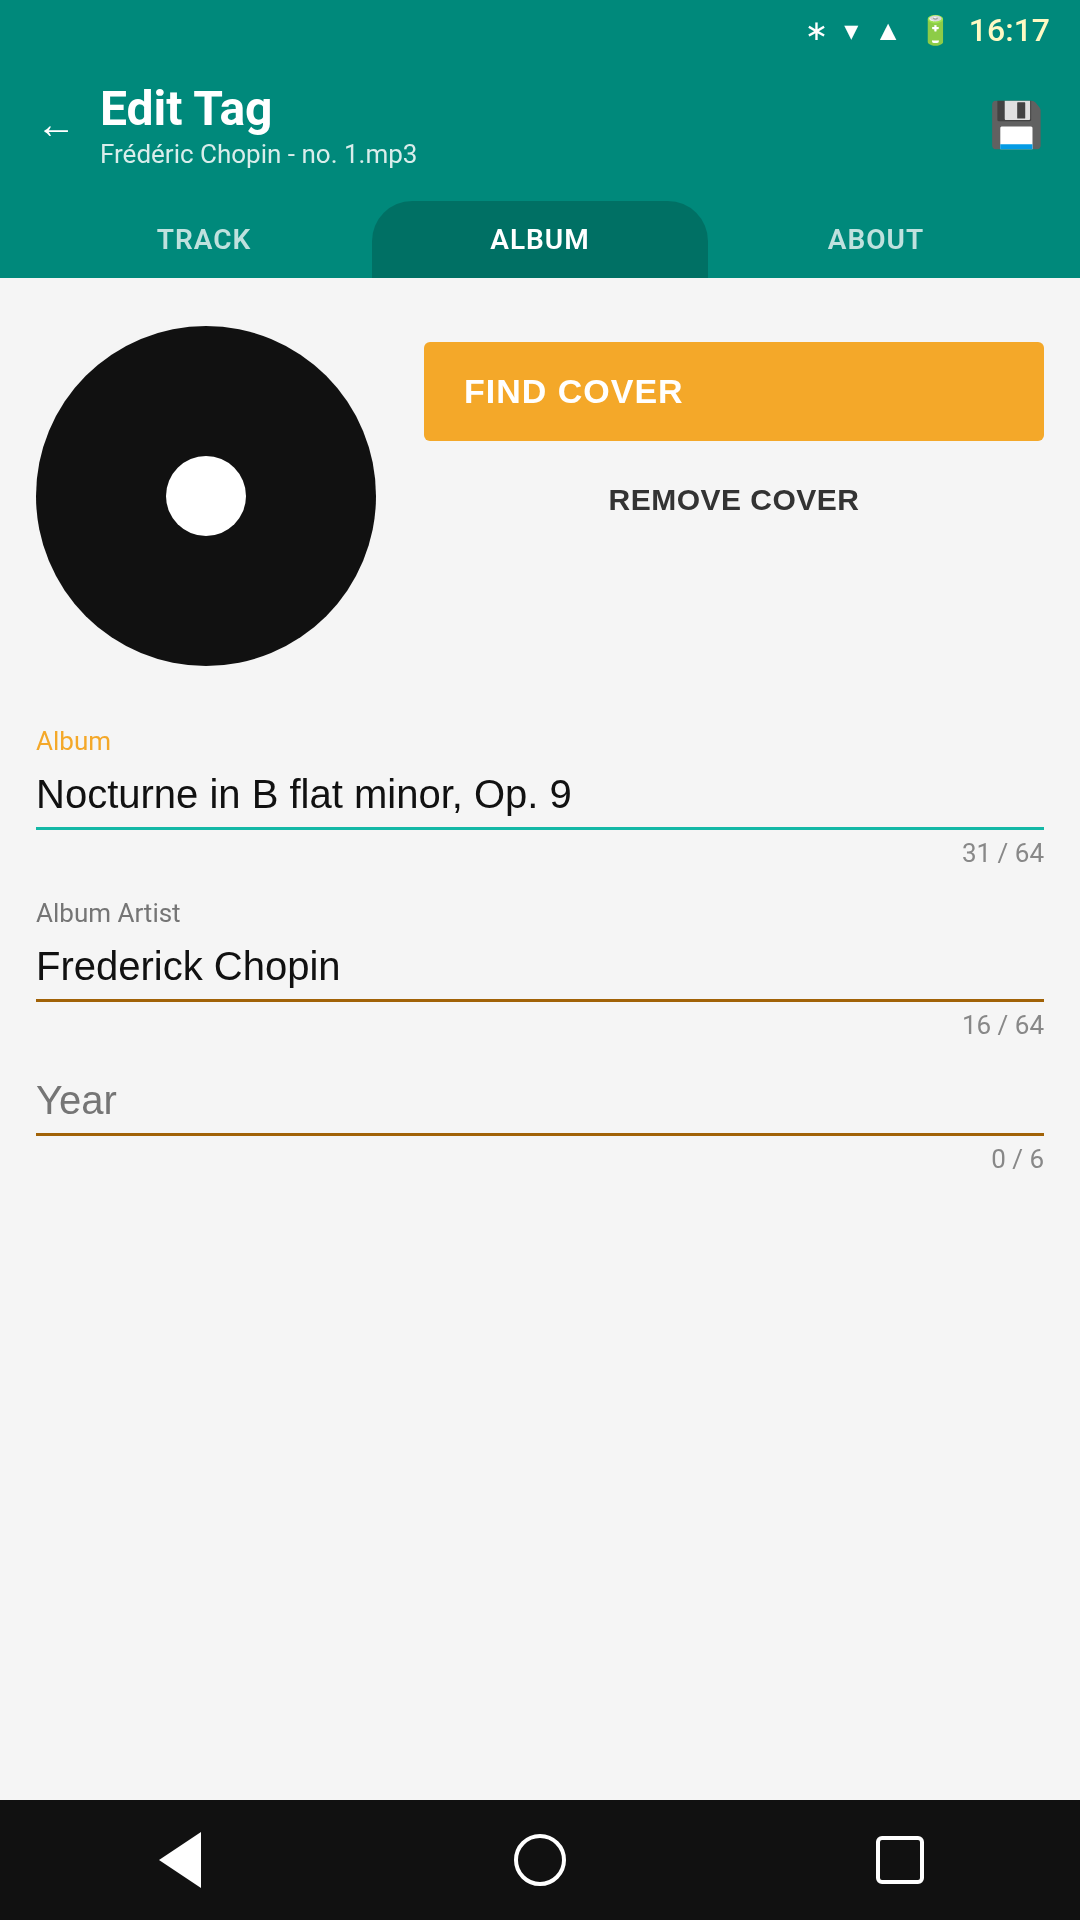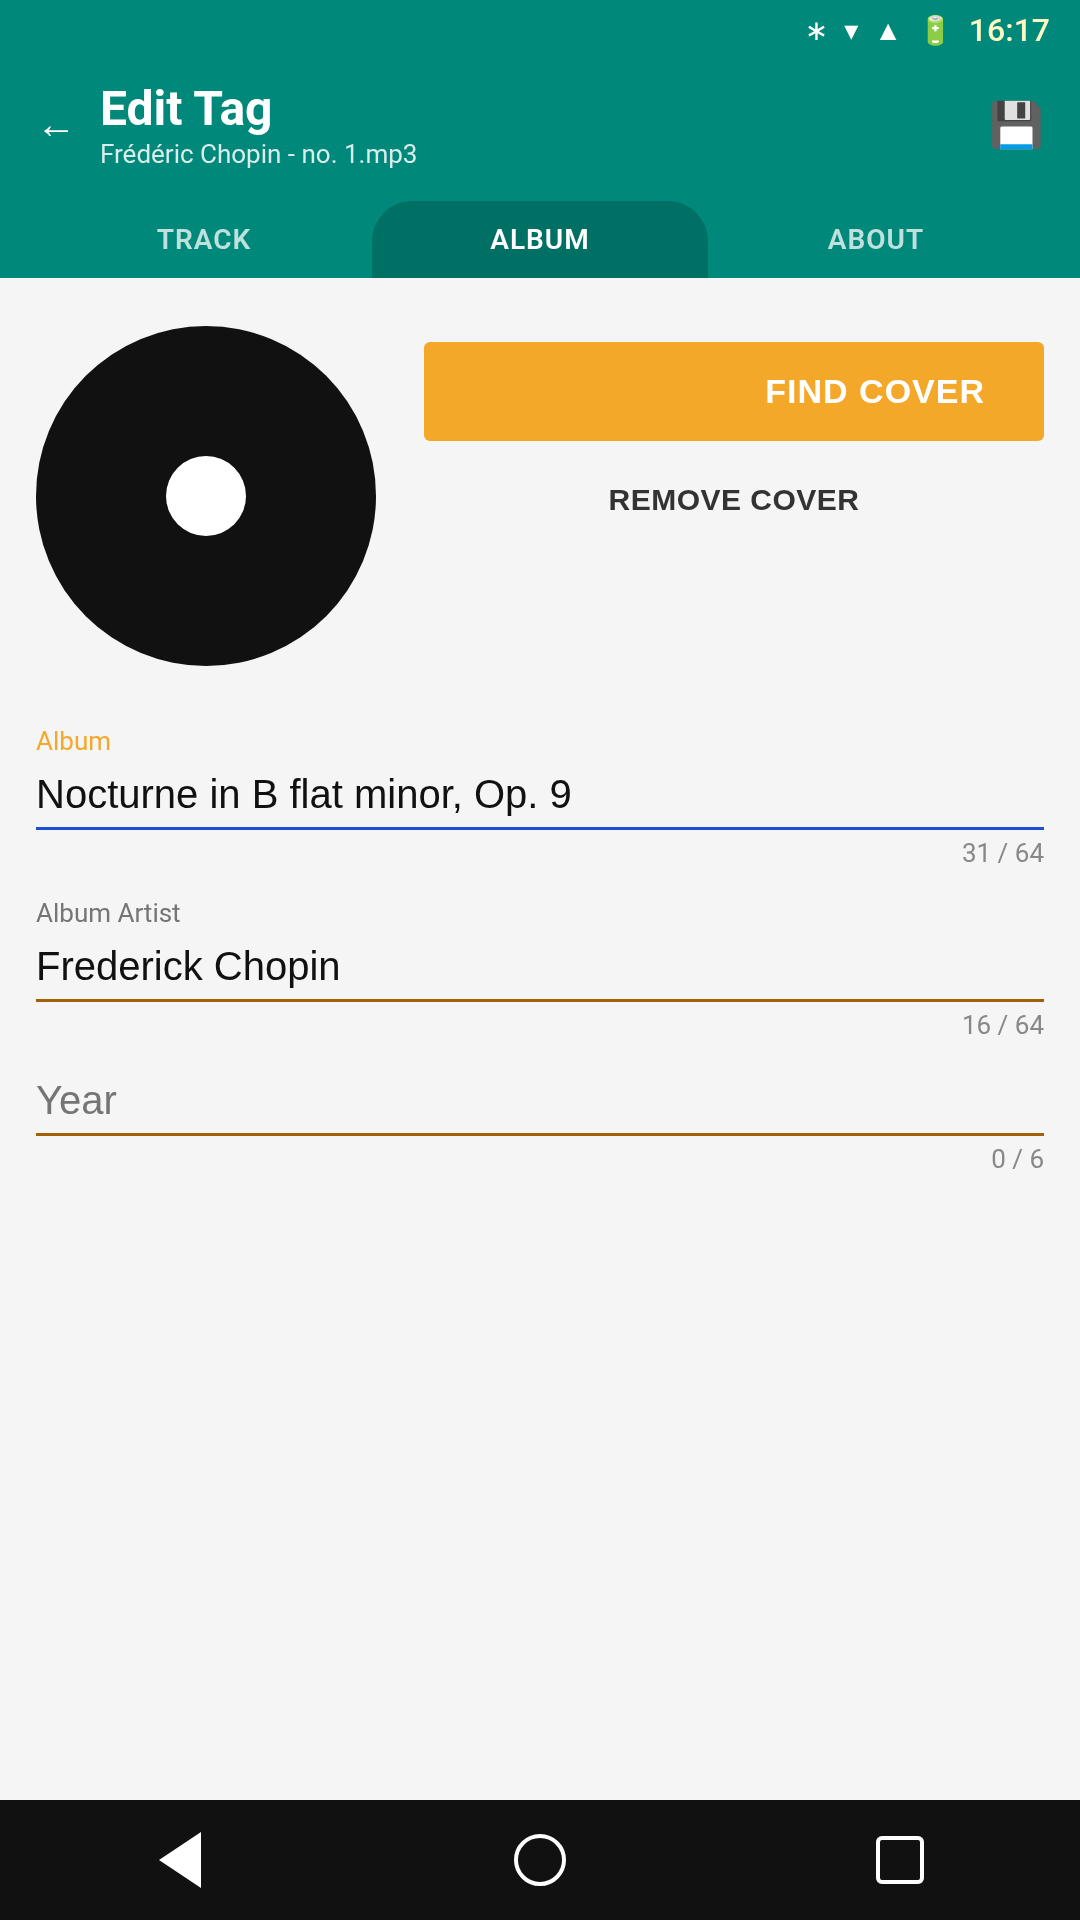--- a/index.html
+++ b/index.html
@@ -171,23 +171,23 @@
     }
 
     .find-cover-btn {
       background: #F4A829;
       color: white;
       font-size: 34px;
       font-weight: 700;
       letter-spacing: 1px;
       border: none;
       border-radius: 6px;
-      padding: 30px 59px;
-      cursor: pointer;
-      text-align: right;
+      padding: 30px 40px;
+      cursor: pointer;
+      text-align: left;
       width: 100%;
     }
 
     .remove-cover-btn {
       background: transparent;
       color: #333;
       font-size: 30px;
       font-weight: 700;
       letter-spacing: 0.5px;
       border: none;
@@ -212,21 +212,21 @@
     }
 
     .field-input {
       width: 100%;
       font-size: 40px;
       color: #111;
       border: none;
       background: transparent;
       outline: none;
       padding: 8px 0 10px 0;
-      border-bottom: 3px solid #1d4ed8;
+      border-bottom: 3px solid #14b8a6;
     }
 
     .field-input.teal-border {
       border-bottom: 3px solid #a16207;
     }
 
     .field-input.placeholder-style {
       color: #000000;
     }
 

